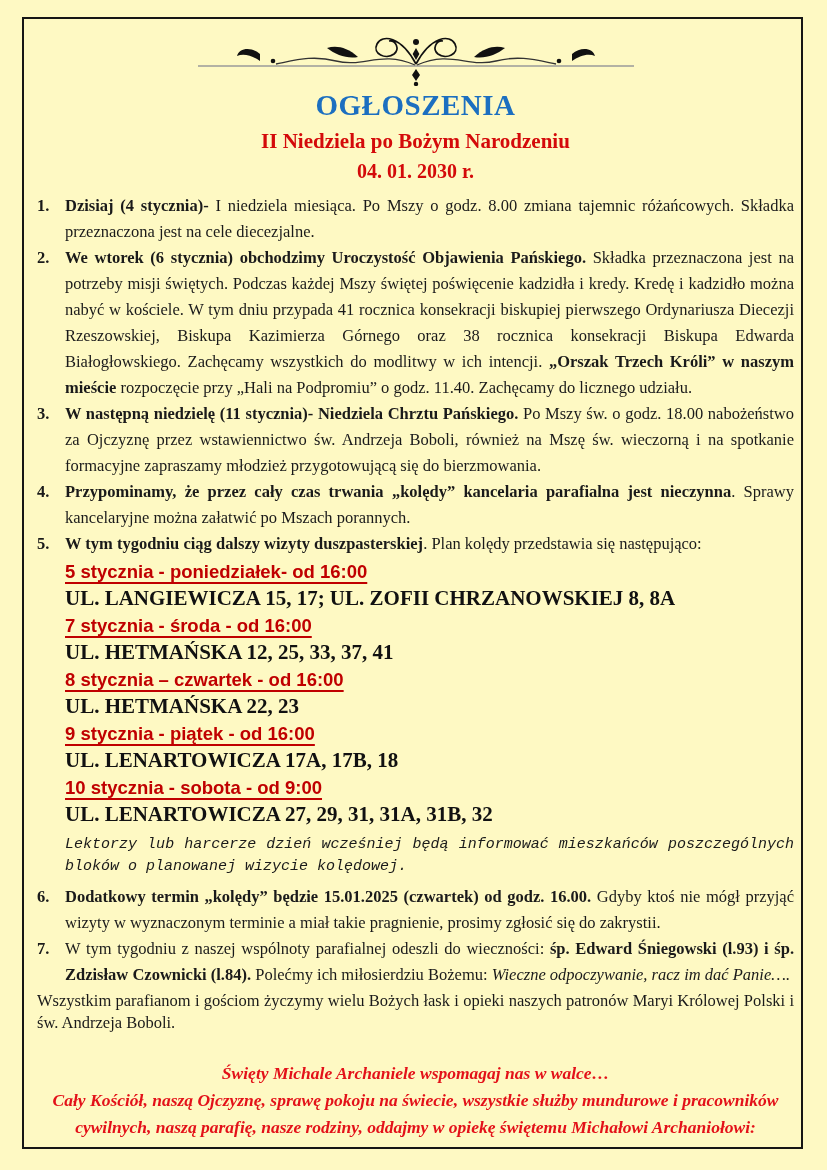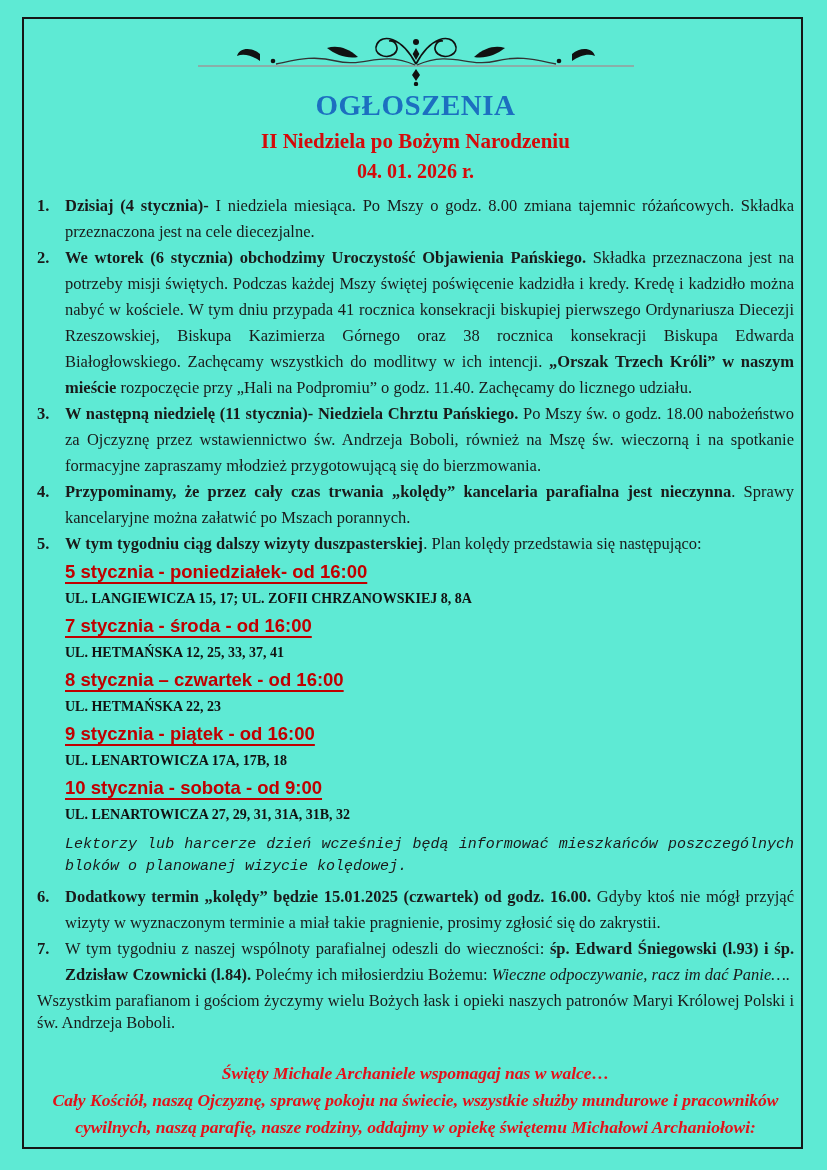--- a/index.html
+++ b/index.html
@@ -1,17 +1,17 @@
 <!DOCTYPE html>
 <html lang="pl" style="--title_blue: #1c6fc0; --accent_red: #d40a0a; --schedule_red: #c00000; --footer_red: #e31119; --border_black: #161616;"><head>
 <meta charset="utf-8">
 <style>
   html,body { margin:0; padding:0; background:#ffffff; }
   .page {
-    position:relative; width:827px; height:1170px; background:#5eead4;
+    position:relative; width:827px; height:1170px; background:#fef9c3;
     font-family:"Liberation Serif", serif; color:#1a1a1a; overflow:hidden;
   }
   .frame {
     position:absolute; left:22px; top:17px; width:781px; height:1132px;
     border:2px solid var(--border_black,#161616); box-sizing:border-box;
   }
   .content { position:absolute; left:37px; top:26px; width:757px; }
 
   .ornament-wrap { text-align:center; margin:4px 0 0 0; }
   .title {
@@ -32,21 +32,21 @@
   .item .num { position:absolute; left:0; top:0; font-weight:bold; }
   .item b { font-weight:bold; }
   .item .it { font-style:italic; }
 
   .schedule { margin:1px 0 2px 0; }
   .sch-day {
     font-family:"Liberation Sans", sans-serif; font-weight:bold;
     font-size:18.5px; line-height:27px; color:var(--schedule_red,#c00000);
     text-decoration:underline; text-decoration-thickness:2px; text-underline-offset:4px;
   }
-  .sch-addr { font-weight:bold; font-size:14px; line-height:27px; color:#111; }
+  .sch-addr { font-weight:bold; font-size:21px; line-height:27px; color:#111; }
 
   .note { font-style:italic; font-size:15px; line-height:22px;
           margin:6px 0 6px 28px; text-align:justify;font-family:Liberation Mono, monospace; }
 
   .closing { font-size:16.5px; line-height:22px; text-align:justify; margin:2px 0 0 0; }
 
   .footer-prayer {
     margin-top:26px; text-align:center; color:var(--footer_red,#e31119);
     font-weight:bold; font-style:italic; font-size:17.5px; line-height:27px;
   }
@@ -75,21 +75,21 @@
         <circle cx="220" cy="54" r="2.2" fill="#111"></circle>
         <path d="M64,24 C 55,16 43,18 41,26 C 48,23 57,26 64,31 Z" fill="#111"></path>
         <circle cx="77" cy="31" r="2.3" fill="#111"></circle>
         <path d="M376,24 C 385,16 397,18 399,26 C 392,23 383,26 376,31 Z" fill="#111"></path>
         <circle cx="363" cy="31" r="2.3" fill="#111"></circle>
       </svg>
     </div>
 
     <h1 class="title">OGŁOSZENIA</h1>
     <div class="subtitle">II Niedziela po Bożym Narodzeniu</div>
-    <div class="docdate">04. 01. 2026 r.</div>
+    <div class="docdate">04. 01. 2030 r.</div>
 
     <div>
 
       <div class="item">
         <span class="num">1.</span>
         <b>Dzisiaj (4 stycznia)- </b><span>I niedziela miesiąca. Po Mszy o godz. 8.00 zmiana tajemnic różańcowych. Składka przeznaczona jest na cele diecezjalne.</span>
       </div>
 
       <div class="item">
         <span class="num">2.</span>

